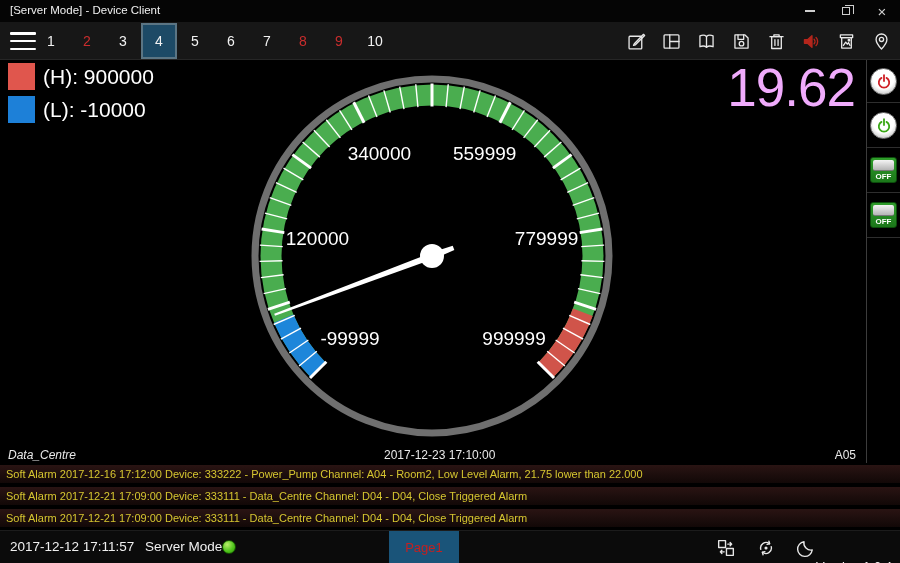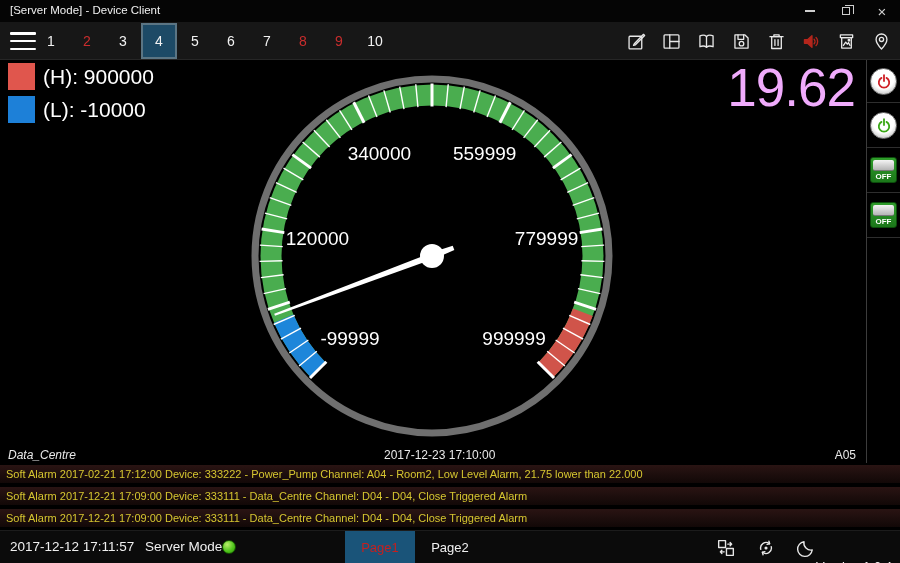--- a/index.html
+++ b/index.html
@@ -62,21 +62,21 @@
     background:linear-gradient(180deg,#2a1413 0%,#1b0d0c 60%,#120807 100%);border-top:1px solid #000;
     white-space:nowrap;overflow:hidden;}
 
   
   .statusbar{position:absolute;left:0;right:0;bottom:0;height:33px;background:#0b0b0b;border-top:1px solid #1c1c1c;}
   .sb-time{position:absolute;left:10px;top:8px;font-size:13.5px;color:#f0f0f0;}
   .sb-mode{position:absolute;left:145px;top:8px;font-size:13.5px;color:#f0f0f0;}
   .sb-dot{position:absolute;left:222px;top:9px;width:14px;height:14px;border-radius:50%;
     background:radial-gradient(circle at 35% 30%, #b9f06a, #52c61e 55%, #2f9a07);border:1px solid #145500;}
   .sb-pages{position:absolute;left:345px;top:0;height:33px;display:flex;}
-  .sb-page{width:70px;height:33px;display:flex;align-items:center;justify-content:center;font-size:13px;color:#f0f0f0;}
+  .sb-page{width:70px;height:33px;display:flex;align-items:center;justify-content:center;font-size:13px;color:#f0f0f0;margin-left:44px;}
   .sb-page.active{background:#1a5479;color:#c42020;}
   .sb-icons{position:absolute;left:706px;top:0;height:33px;display:flex;align-items:center;}
   .sb-icons .icon-btn{width:40px;height:33px;}
   .sb-icons svg{width:22px;height:22px;}
   .sb-version{position:absolute;right:8px;top:8px;font-size:13px;color:#f0f0f0;margin-top:20px;}
 </style>
 </head>
 <body>
 
 <div class="app">
@@ -281,32 +281,31 @@
         <div class="side-cell">
           <div class="toggle-sw">
             <div class="toggle-key"></div>
             <div class="toggle-label">OFF</div>
           </div>
         </div>
       </div>
   </div>
 
   <div class="alarms" id="alarms">
-      <div class="alarm-row">Soft Alarm 2017-02-21 17:12:00 Device: 333222 - Power_Pump Channel: A04 - Room2, Low Level Alarm, 21.75 lower than 22.000</div>
+      <div class="alarm-row">Soft Alarm 2017-12-16 17:12:00 Device: 333222 - Power_Pump Channel: A04 - Room2, Low Level Alarm, 21.75 lower than 22.000</div>
       <div class="alarm-row">Soft Alarm 2017-12-21 17:09:00 Device: 333111 - Data_Centre Channel: D04 - D04, Close Triggered Alarm</div>
       <div class="alarm-row">Soft Alarm 2017-12-21 17:09:00 Device: 333111 - Data_Centre Channel: D04 - D04, Close Triggered Alarm</div>
     </div>
 
   <div class="statusbar">
     <div class="sb-time">2017-12-12 17:11:57</div>
     <div class="sb-mode">Server Mode</div>
     <div class="sb-dot"></div>
     <div class="sb-pages" id="pages">
         <div class="sb-page active">Page1</div>
-        <div class="sb-page">Page2</div>
       </div>
     <div class="sb-icons" id="sbicons">
         <div class="icon-btn">
           <svg viewBox="0 0 24 24" fill="none" stroke="#e8e8e8" stroke-width="1.5" stroke-linecap="round" stroke-linejoin="round">
             <rect x="4" y="4" width="7.5" height="7.5"></rect>
             <rect x="12.5" y="12.5" width="7.5" height="7.5"></rect>
             <path d="M14 7.8 H18.2 M16.5 6 L18.2 7.8 L16.5 9.6 M10 16.2 H5.8 M7.5 14.4 L5.8 16.2 L7.5 18"></path>
           </svg>
         </div>
         <div class="icon-btn">

